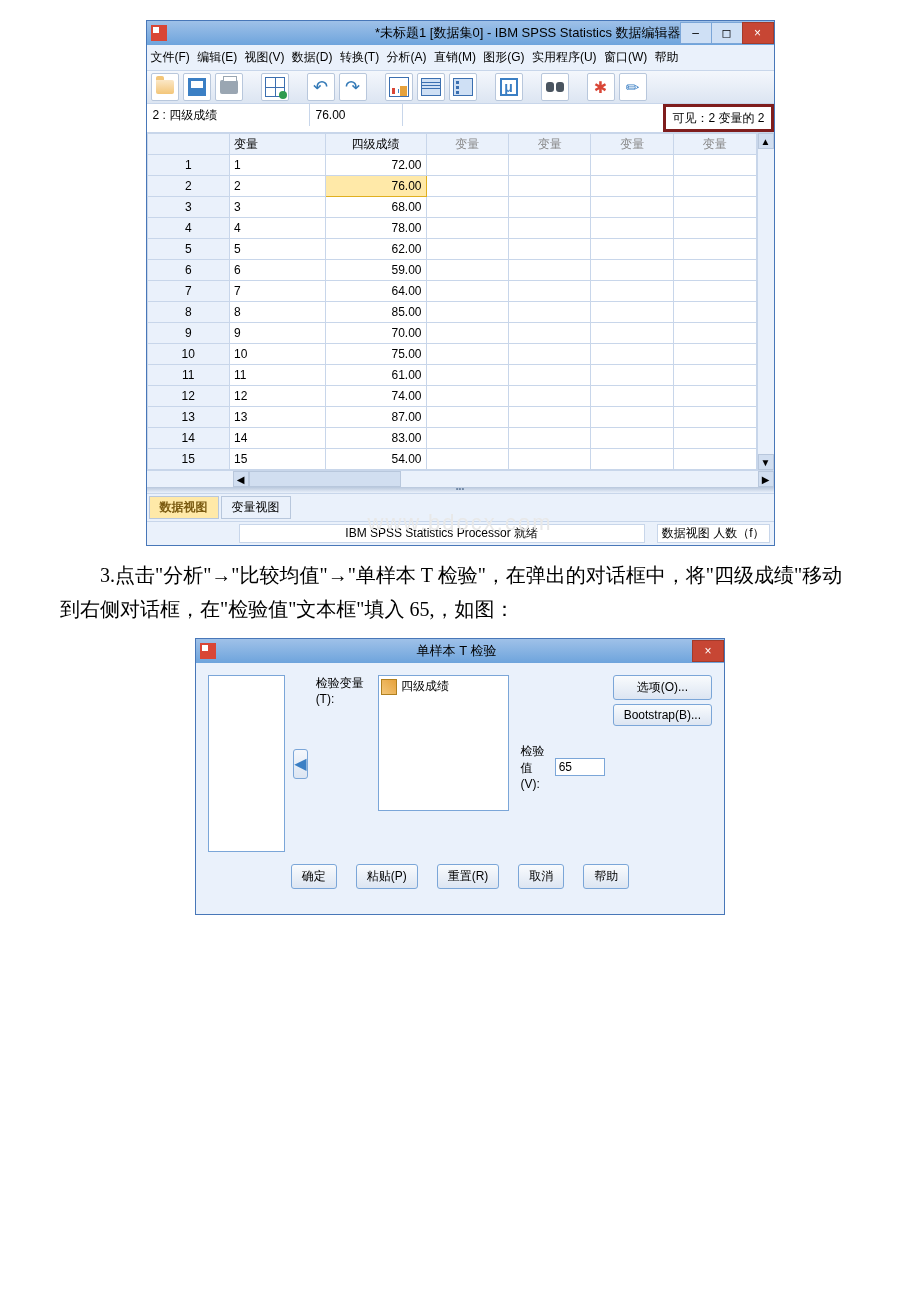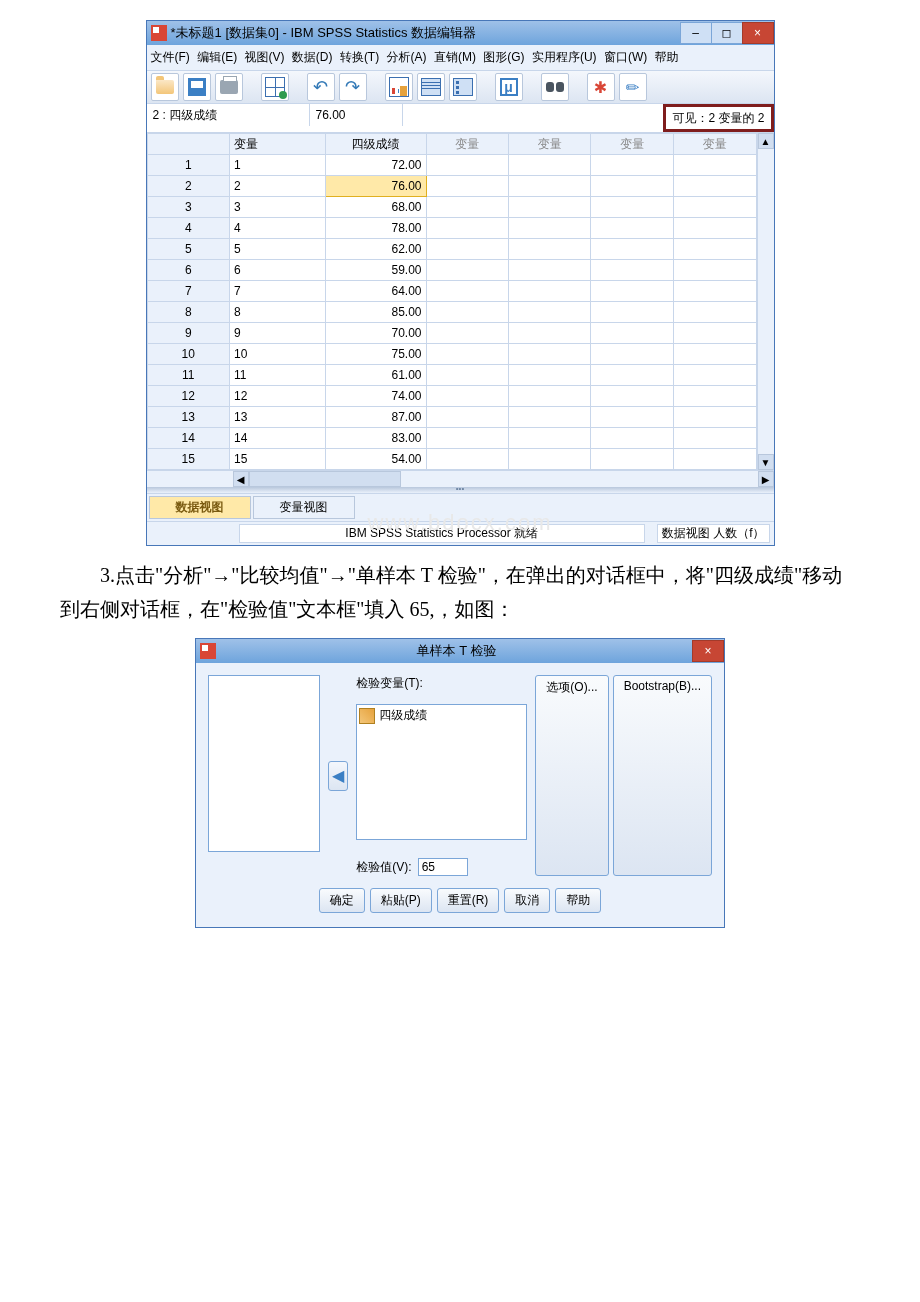--- a/index.html
+++ b/index.html
@@ -1,21 +1,21 @@
 <!DOCTYPE html>
 <html><head>
 <meta charset="utf-8">
 <style>
 body{margin:0;background:#fff;font-family:"Microsoft YaHei",SimSun,sans-serif;font-size:14px;color:#000;width:920px}
 .page{padding:20px 60px}
 .spss-window{border:1px solid #4877b8;width:627px;margin:0 auto;background:#fff}
 .title-bar{background:linear-gradient(#9fc1e8,#6ea4dc);height:24px;display:flex;align-items:center;position:relative;font-size:13px}
 .title-icon{width:16px;height:16px;margin:0 4px;background:#d94636;display:inline-block;position:relative}
 .title-icon::before{content:"";position:absolute;left:2px;top:2px;width:6px;height:6px;background:#fff}
-.title-text{flex:1;text-align:left;color:#000}
+.title-text{flex:1;text-align:right;color:#000}
 .win-btns{display:flex}
 .win-btn{width:30px;height:20px;background:#cfe0f5;border:1px solid #7ba6d8;margin-left:-1px;display:flex;align-items:center;justify-content:center;font-size:12px}
 .win-close{background:#c74634;color:#fff;border-color:#a33a2a}
 .menubar{background:#eaf1fb;border-bottom:1px solid #c8d6ea;padding:4px 4px;font-size:12px}
 .menubar span{margin-right:4px;white-space:nowrap}
 .toolbar{background:linear-gradient(#f4f7fc,#dce5f2);height:32px;border-bottom:1px solid #c8d6ea;display:flex;align-items:center;padding:0 4px;gap:4px}
 .tool{width:26px;height:26px;border:1px solid #b8c7dc;background:#fff;display:flex;align-items:center;justify-content:center;border-radius:2px}
 .tool-sep{width:10px}
 .ic-open{border-color:#e6a23c;width:18px;height:14px;background:linear-gradient(#fbe7c6,#f3c679);border-radius:0 2px 2px 2px;position:relative}
 .ic-open::before{content:"";position:absolute;top:-4px;left:0;width:8px;height:4px;background:#f3c679;border-radius:2px 2px 0 0}
@@ -55,42 +55,42 @@
 .vscroll{width:16px;background:#eaf1fb;border-left:1px solid #c8d6ea;position:relative}
 .vscroll .arrow{position:absolute;left:0;width:16px;height:16px;background:#d1def0;display:flex;align-items:center;justify-content:center;font-size:10px;border:1px solid #b8c7dc;box-sizing:border-box}
 .vscroll .arrow.up{top:0}.vscroll .arrow.down{bottom:0}
 .hscroll{height:16px;background:#eaf1fb;border-top:1px solid #c8d6ea;position:relative;display:flex}
 .hscroll .arrow{width:16px;height:16px;background:#d1def0;display:flex;align-items:center;justify-content:center;font-size:10px;border:1px solid #b8c7dc;box-sizing:border-box}
 .hscroll .track{flex:1;position:relative}
 .hscroll .thumb{position:absolute;left:0;top:0;height:14px;width:150px;background:#d1def0;border:1px solid #b8c7dc}
 .splitter{height:6px;background:linear-gradient(#b8c7dc,#eaf1fb);position:relative}
 .splitter::before{content:"\2022\2022\2022";position:absolute;left:50%;transform:translateX(-50%);font-size:8px;color:#6a82a0;top:-3px}
 .tabs{background:#eaf1fb;border-top:1px solid #c8d6ea;padding:2px;display:flex;font-size:12px}
-.tab{border:1px solid #b8c7dc;padding:2px 26px;background:#eaf1fb;margin-right:2px}
+.tab{border:1px solid #b8c7dc;padding:2px 10px;background:#eaf1fb;margin-right:2px}
 .tab.active{background:#ffe9a8;font-weight:bold;color:#7a5a10}
 .status{background:#eaf1fb;border-top:1px solid #c8d6ea;padding:2px 4px;font-size:12px;display:flex;align-items:center}
 .status .processor{flex:1;text-align:center;border:1px solid #c8d6ea;margin:0 8px;padding:0 4px;background:#fff}
 .status .split-info{border:1px solid #c8d6ea;padding:0 4px;background:#fff;margin-left:4px}
 .watermark{position:absolute;left:50%;transform:translateX(-50%);color:#e8e8e8;font-size:22px;letter-spacing:2px;font-family:Arial}
 .body-text{font-size:20px;font-family:SimSun;line-height:1.7;margin:12px 0;text-indent:2em}
 .dialog{border:1px solid #4877b8;width:528px;margin:0 auto;background:#eaf1fb}
 .dlg-title{background:linear-gradient(#9fc1e8,#6ea4dc);height:24px;display:flex;align-items:center;font-size:13px}
 .dlg-body{padding:12px;display:flex;gap:8px;position:relative}
 .listbox{background:#fff;border:1px solid #7ba6d8;width:170px;height:175px}
 .move-btn{width:28px;height:28px;border:1px solid #7ba6d8;background:linear-gradient(#f4f7fc,#dce5f2);display:flex;align-items:center;justify-content:center;align-self:center;border-radius:3px;color:#3b7fc4;font-size:16px}
-.right-panel{display:flex;flex-direction:column;gap:12px}
+.right-panel{display:flex;flex-direction:row;gap:12px}
 .field-label{font-size:12px}
 .test-list{background:#fff;border:1px solid #7ba6d8;width:165px;height:130px;padding:2px}
 .test-list .item{display:flex;align-items:center;gap:4px;font-size:12px}
 .ruler-icon{width:14px;height:14px;background:linear-gradient(45deg,#f3c679,#e6a23c);border:1px solid #b08020}
 .test-value{display:flex;align-items:center;gap:6px;font-size:12px;margin-top:6px}
 .test-value input{width:42px;border:1px solid #7ba6d8;padding:1px 3px;font-size:12px}
-.side-btns{display:flex;flex-direction:row;gap:4px}
+.side-btns{display:flex;flex-direction:column;gap:4px}
 .dlg-btn{border:1px solid #7ba6d8;background:linear-gradient(#f9fbfd,#dce5f2);padding:3px 10px;font-size:12px;border-radius:3px;white-space:nowrap;text-align:center}
-.dlg-buttons{display:flex;justify-content:center;gap:5px;padding:0 12px 14px}
+.dlg-buttons{display:flex;justify-content:center;gap:19px;padding:0 12px 25px}
 </style>
 </head>
 <body>
 
 <div class="page">
 
 <div class="spss-window">
   <div class="title-bar">
     <span class="title-icon"></span>
     <span class="title-text">*未标题1 [数据集0] - IBM SPSS Statistics 数据编辑器</span>

